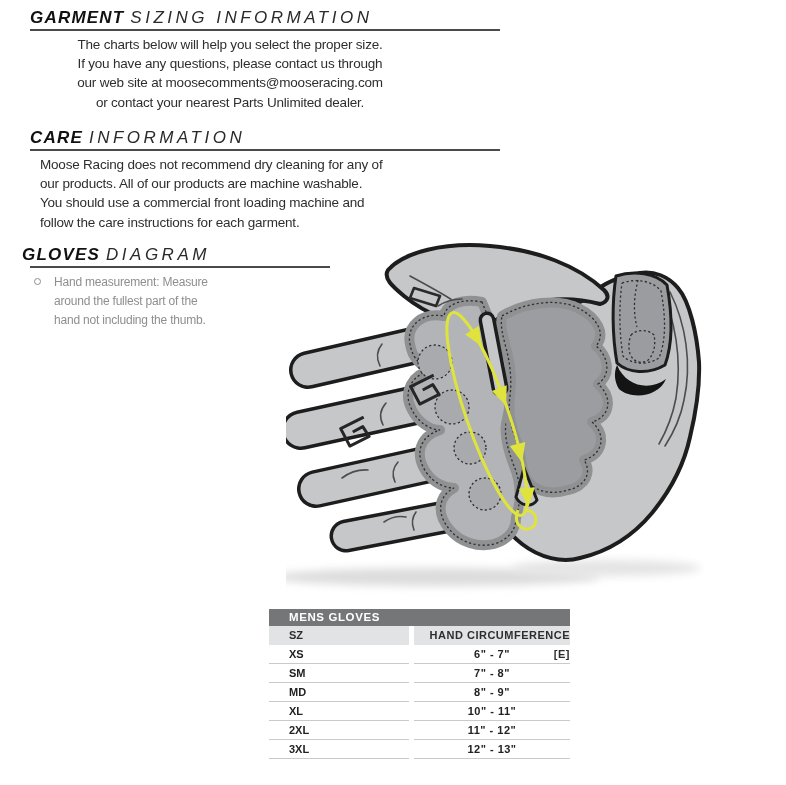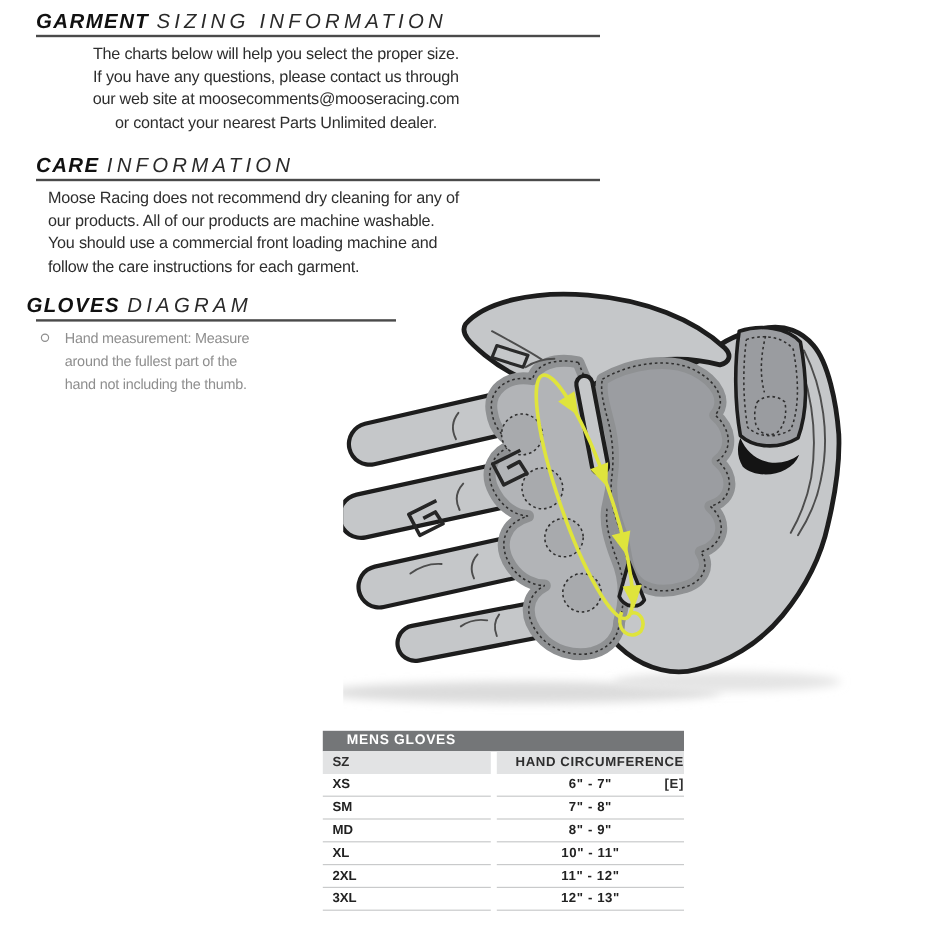--- a/index.html
+++ b/index.html
@@ -16,21 +16,21 @@
   .bullet-dot{position:absolute;left:2px;top:5px;width:5px;height:5px;border:1.5px solid #8e8e8e;border-radius:50%;}
   
   .size-table{position:absolute;left:269px;top:609px;width:301px;font-size:11px;font-weight:bold;}
   .t-bar{height:17px;line-height:17px;background:var(--table-header-bg,#747678);color:#fff;
          padding-left:20px;font-size:11.5px;letter-spacing:0.6px;}
   .t-grid{display:grid;grid-template-columns:140px 1fr;column-gap:5px;}
   .t-head .c1{background:var(--table-subheader-bg,#e2e3e4);}
   .t-head .c2{background:var(--table-subheader-bg,#e2e3e4);text-align:right;}
   .t-head div{height:19px;line-height:19px;}
   .t-row div{height:18px;line-height:18px;border-bottom:1px solid var(--row-border,#c9cacb);color:#222;}
-  .c1{padding-left:8px;}
+  .c1{padding-left:20px;}
   .c2{text-align:center;letter-spacing:0.5px;}
   
   .oln{stroke:var(--outline,#1d1d1d);stroke-linejoin:round;stroke-linecap:round;}
   .f-light{fill:var(--glove-light,#c5c7c9);}
   .dash{stroke:#2f2f2f;stroke-width:1.3;fill:none;stroke-dasharray:2.2 2.4;}
   .wrk{stroke:#4d4d4d;stroke-width:1.6;fill:none;stroke-linecap:round;}
   .yel{stroke:var(--accent-yellow,#dfe43c);fill:none;stroke-width:3;}
 </style>
 </head>
 <body>

